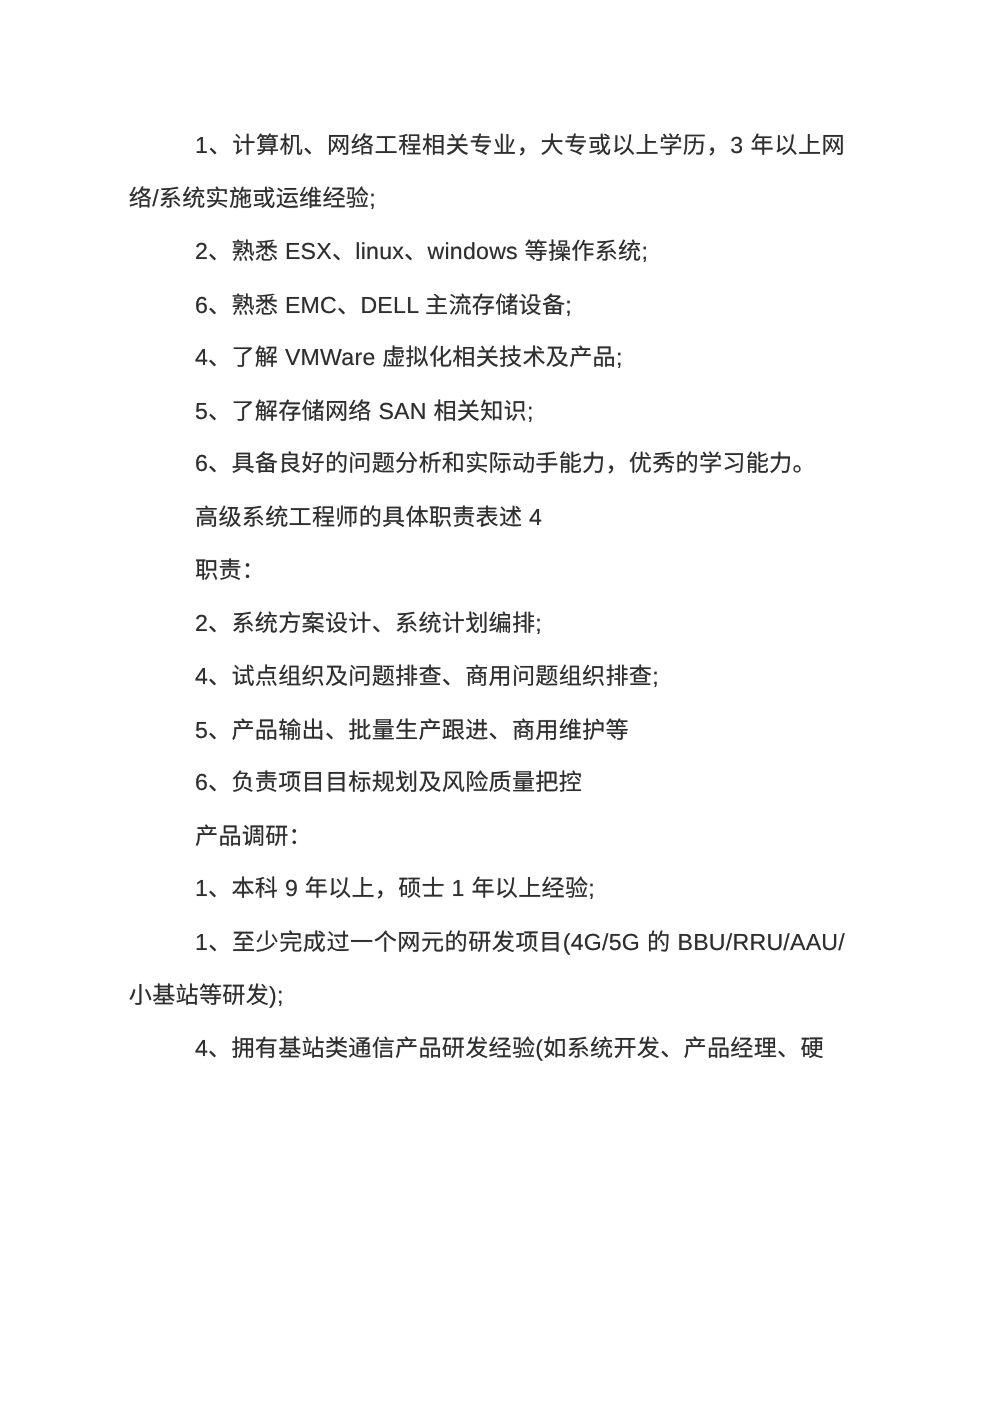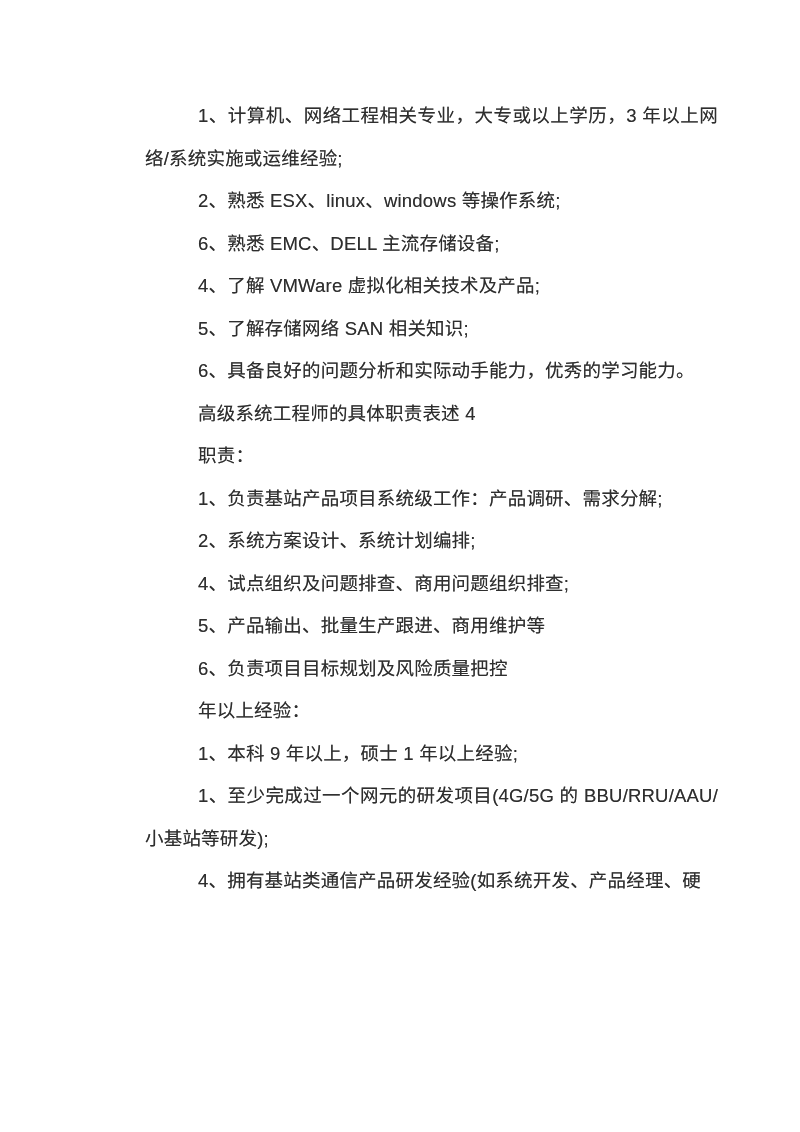--- a/index.html
+++ b/index.html
@@ -17,21 +17,20 @@
     width: 800px;
     height: 1132px;
     background: #ffffff;
     position: relative;
   }
   .text-block {
     position: absolute;
     left: 103px;
     top: 95px;
     width: 573px;
-    margin-left: 42px;
   }
   .para {
     margin: 0;
     font-size: 18.5px;
     line-height: 42.5px;
     color: #2e2e2e;
     text-align: justify;
     text-indent: 53px;
     letter-spacing: 0.2px;
     text-shadow: 0 0 0.6px rgba(40,40,40,0.55);
@@ -44,23 +43,22 @@
 <div class="doc-page">
   <div class="text-block">
       <p class="para">1、计算机、网络工程相关专业，大专或以上学历，3 年以上网络/系统实施或运维经验;</p>
       <p class="para">2、熟悉 ESX、linux、windows 等操作系统;</p>
       <p class="para">6、熟悉 EMC、DELL 主流存储设备;</p>
       <p class="para">4、了解 VMWare 虚拟化相关技术及产品;</p>
       <p class="para">5、了解存储网络 SAN 相关知识;</p>
       <p class="para">6、具备良好的问题分析和实际动手能力，优秀的学习能力。</p>
       <p class="para">高级系统工程师的具体职责表述 4</p>
       <p class="para">职责：</p>
-      <p class="para">1、负责基站产品项目系统级工作：产品调研、需求分解;</p>
       <p class="para">2、系统方案设计、系统计划编排;</p>
       <p class="para">4、试点组织及问题排查、商用问题组织排查;</p>
       <p class="para">5、产品输出、批量生产跟进、商用维护等</p>
       <p class="para">6、负责项目目标规划及风险质量把控</p>
-      <p class="para">年以上经验：</p>
+      <p class="para">产品调研：</p>
       <p class="para">1、本科 9 年以上，硕士 1 年以上经验;</p>
       <p class="para">1、至少完成过一个网元的研发项目(4G/5G 的 BBU/RRU/AAU/小基站等研发);</p>
       <p class="para">4、拥有基站类通信产品研发经验(如系统开发、产品经理、硬</p>
     </div>
 </div>
 
 </body></html>

